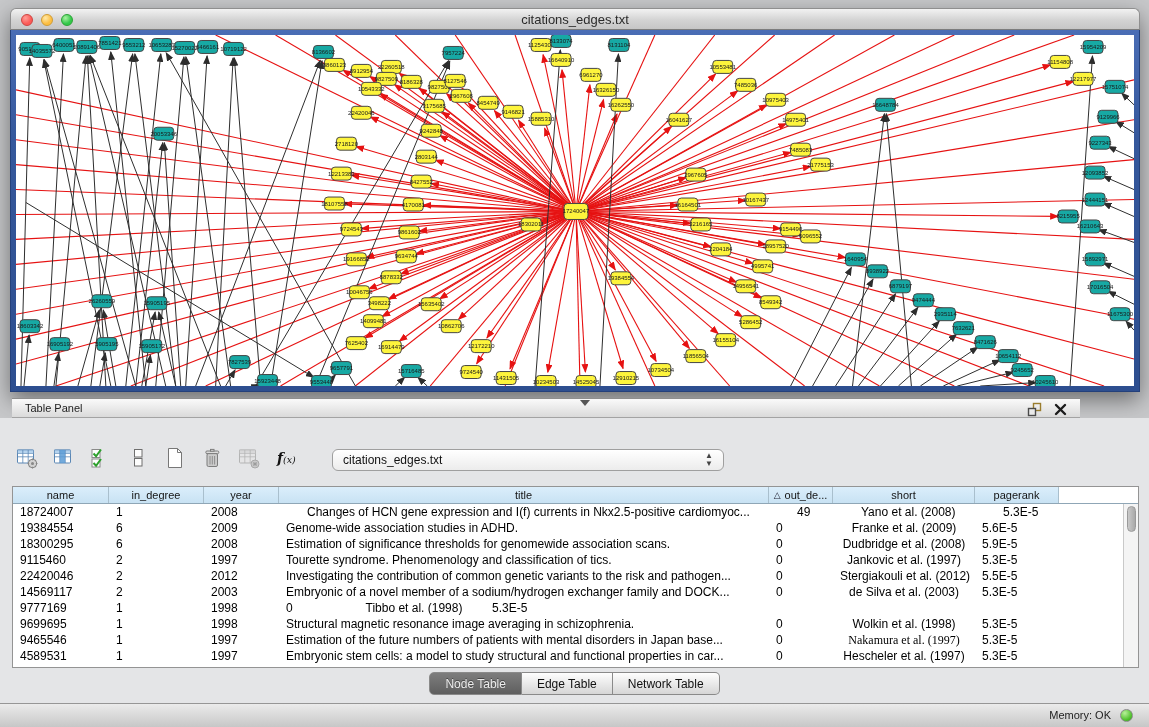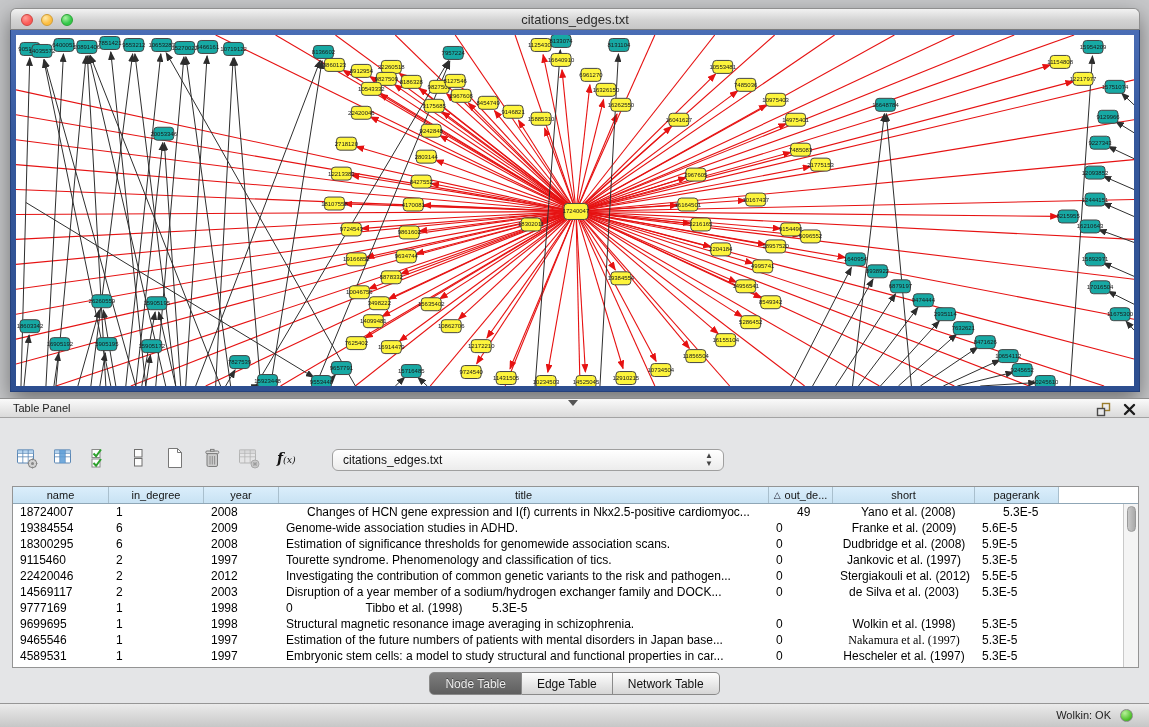--- a/index.html
+++ b/index.html
@@ -18,21 +18,21 @@
   .light.yellow { background:radial-gradient(circle at 35% 30%,#ffe9a8,#fdbe41 60%); border:1px solid #d09c33; }
   .light.green  { background:radial-gradient(circle at 35% 30%,#a9f2a2,#34c84a 60%); border:1px solid #2aa334; }
   .win-title { position:absolute; left:0; right:0; top:3px; text-align:center; font-size:13px; color:#2b2b2b; }
   .graph-frame { position:absolute; left:0; right:0; top:22px; bottom:0;
     background:linear-gradient(#4a6db5,#35589c 30%,#2d4e8f); padding:5px;
     border-left:1px solid #24407a; border-right:1px solid #24407a; border-bottom:1px solid #24407a; }
   .graph-canvas-wrap { width:100%; height:100%; background:#ffffff; }
   .graph-canvas-wrap svg { display:block; width:100%; height:100%; }
 
   
-  #panel-header { position:absolute; left:0; top:398px; width:1149px; height:20px;
+  #panel-header { position:absolute; left:12px; top:398px; width:1068px; height:20px;
     background:linear-gradient(#fafafa,#dadada); border-top:1px solid #8e8e8e; border-bottom:1px solid #a3a3a3; }
   #panel-header .ptitle { position:absolute; left:13px; top:3px; font-size:11px; color:#1d1d1d; }
   .collapse-handle { position:absolute; left:568px; top:1px; width:0; height:0;
     border-left:5px solid transparent; border-right:5px solid transparent; border-top:6px solid #555; }
   .hdr-btns { position:absolute; right:12px; top:2px; display:flex; gap:10px; align-items:center; }
   .hdr-btn { width:16px; height:16px; display:flex; align-items:center; justify-content:center; cursor:default; }
 
   #panel-body { position:absolute; left:0; top:418px; width:1149px; height:285px; background:#e4e5e7; }
 
   #toolbar { position:absolute; left:14px; top:28px; height:28px; display:flex; align-items:center; gap:11px; }
@@ -683,21 +683,21 @@
           <div class="td" style="width: 75px; text-align: left;">2012</div>
           <div class="td" style="width: 490px; text-align: left;">Investigating the contribution of common genetic variants to the risk and pathogen...</div>
           <div class="td" style="width: 64px; text-align: left;">0</div>
           <div class="td" style="width: 142px; text-align: center;">Stergiakouli et al. (2012)</div>
           <div class="td" style="width: 84px; text-align: left;">5.5E-5</div>
         </div>
         <div class="tr">
           <div class="td" style="width: 96px; text-align: left;">14569117</div>
           <div class="td" style="width: 95px; text-align: left;">2</div>
           <div class="td" style="width: 75px; text-align: left;">2003</div>
-          <div class="td" style="width: 490px; text-align: left;">Disruption of a year member of a sodium/hydrogen exchanger family and DOCK...</div>
+          <div class="td" style="width: 490px; text-align: left;">Embryonic of a novel member of a sodium/hydrogen exchanger family and DOCK...</div>
           <div class="td" style="width: 64px; text-align: left;">0</div>
           <div class="td" style="width: 142px; text-align: center;">de Silva et al. (2003)</div>
           <div class="td" style="width: 84px; text-align: left;">5.3E-5</div>
         </div>
         <div class="tr">
           <div class="td" style="width: 96px; text-align: left;">9777169</div>
           <div class="td" style="width: 95px; text-align: left;">1</div>
           <div class="td" style="width: 75px; text-align: left;">1998</div>
           <div class="td" style="width: 64px; text-align: left;">0</div>
           <div class="td" style="width: 142px; text-align: center;">Tibbo et al. (1998)</div>
@@ -737,15 +737,15 @@
   </div>
 
   <div id="tabs">
       <div class="tab active">Node Table</div>
       <div class="tab">Edge Table</div>
       <div class="tab">Network Table</div>
     </div>
 </div>
 
 <div id="status-bar">
-  <span class="mem">Wolkin: OK</span>
+  <span class="mem">Memory: OK</span>
   <span class="led" style="background: radial-gradient(circle at 35% 28%, rgb(184, 240, 154), rgb(79, 192, 44) 65%, rgb(52, 158, 28));"></span>
 </div>
 
 </body></html>

